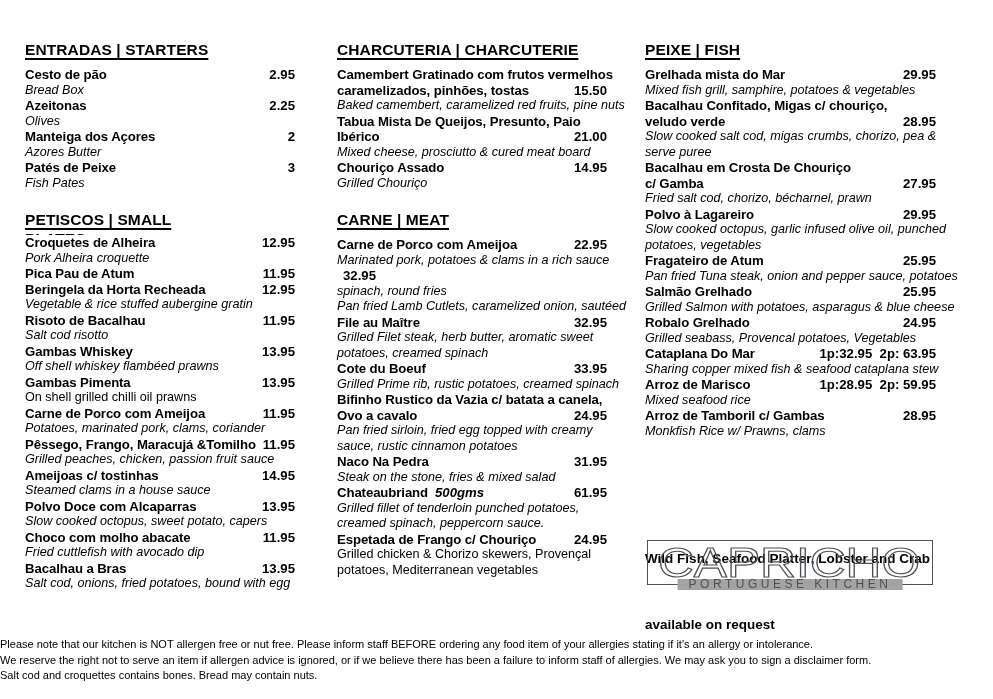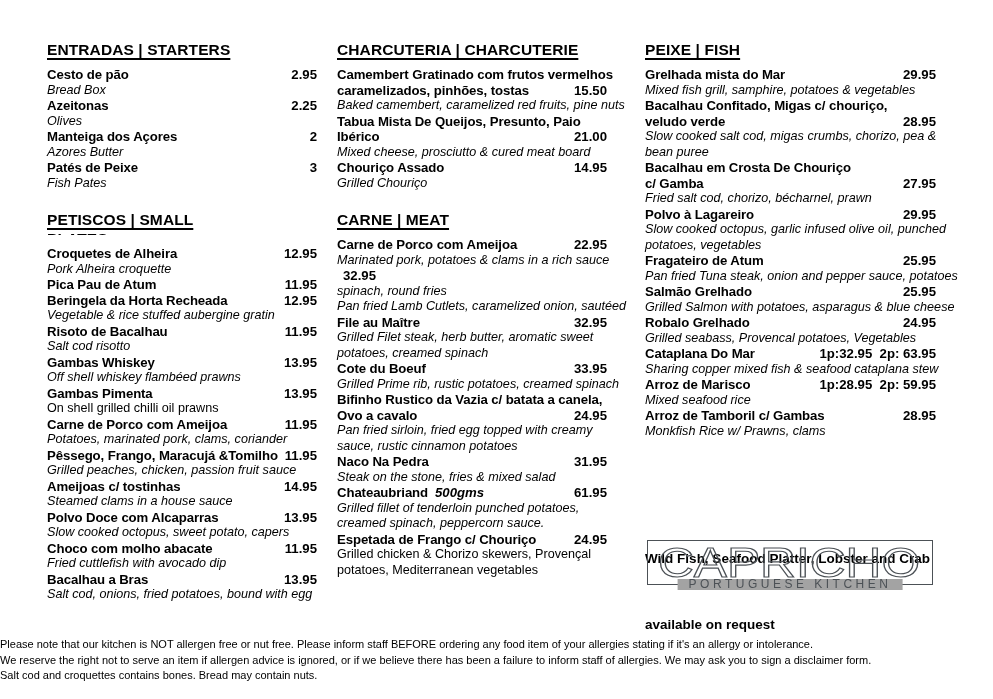--- a/index.html
+++ b/index.html
@@ -3,37 +3,37 @@
 <meta charset="utf-8">
 <style>
   * { box-sizing: border-box; }
   html,body { margin:0; padding:0; }
   body {
     width:993px; height:699px; position:relative; overflow:hidden;
     background:#ffffff; color:#000;
     font-family:"Liberation Sans", sans-serif;
   }
   .col { position:absolute; top:40px; line-height:0; }
-  #col1 { left:47px;  width:270px; }
+  #col1 { left:25px;  width:270px; }
   #col2 { left:337px; width:270px; }
   #col3 { left:645px; width:291px; }
 
   .section { line-height:0; }
   .section + .section { margin-top:19px; }
 
   .heading {
     display:inline-block;
     font-size:15.5px; font-weight:bold; line-height:19px; letter-spacing:.1px;
     text-decoration:underline; text-decoration-thickness:2px; text-underline-offset:3px;
     white-space:pre;
   }
   .clipped .heading { white-space:normal; width:200px; height:25px; overflow:hidden; }
 
   .items { margin-top:8px; }
-  .clipped .items { margin-top:11px; }
+  .clipped .items { margin-top:0; }
 
   .row { display:flex; justify-content:space-between; align-items:baseline; line-height:15.5px; }
   .left { display:flex; align-items:flex-end; }
   .nm    { font-size:13.2px; font-weight:bold; letter-spacing:-.1px; white-space:pre; }
   .note  { font-size:13.2px; font-weight:bold; font-style:italic; white-space:pre; margin-left:7px; }
   .price { font-size:13.2px; font-weight:bold; white-space:pre; margin-left:6px; }
   .desc  { font-size:12.6px; font-style:italic; line-height:15.5px; white-space:pre; }
   .desc.plain { font-style:normal; }
 
   .request-note {
@@ -352,21 +352,21 @@
                 <span class="nm">Bacalhau Confitado, Migas c/ chouriço,</span>
               </span>
             </div>
             <div class="row">
               <span class="left">
                 <span class="nm">veludo verde</span>
               </span>
               <span class="price">28.95</span>
             </div>
             <div class="desc">Slow cooked salt cod, migas crumbs, chorizo, pea &amp;</div>
-            <div class="desc">bean puree</div>
+            <div class="desc">serve puree</div>
           </div>
           <div class="item">
             <div class="row">
               <span class="left">
                 <span class="nm">Bacalhau em Crosta De Chouriço</span>
               </span>
             </div>
             <div class="row">
               <span class="left">
                 <span class="nm">c/ Gamba</span>

